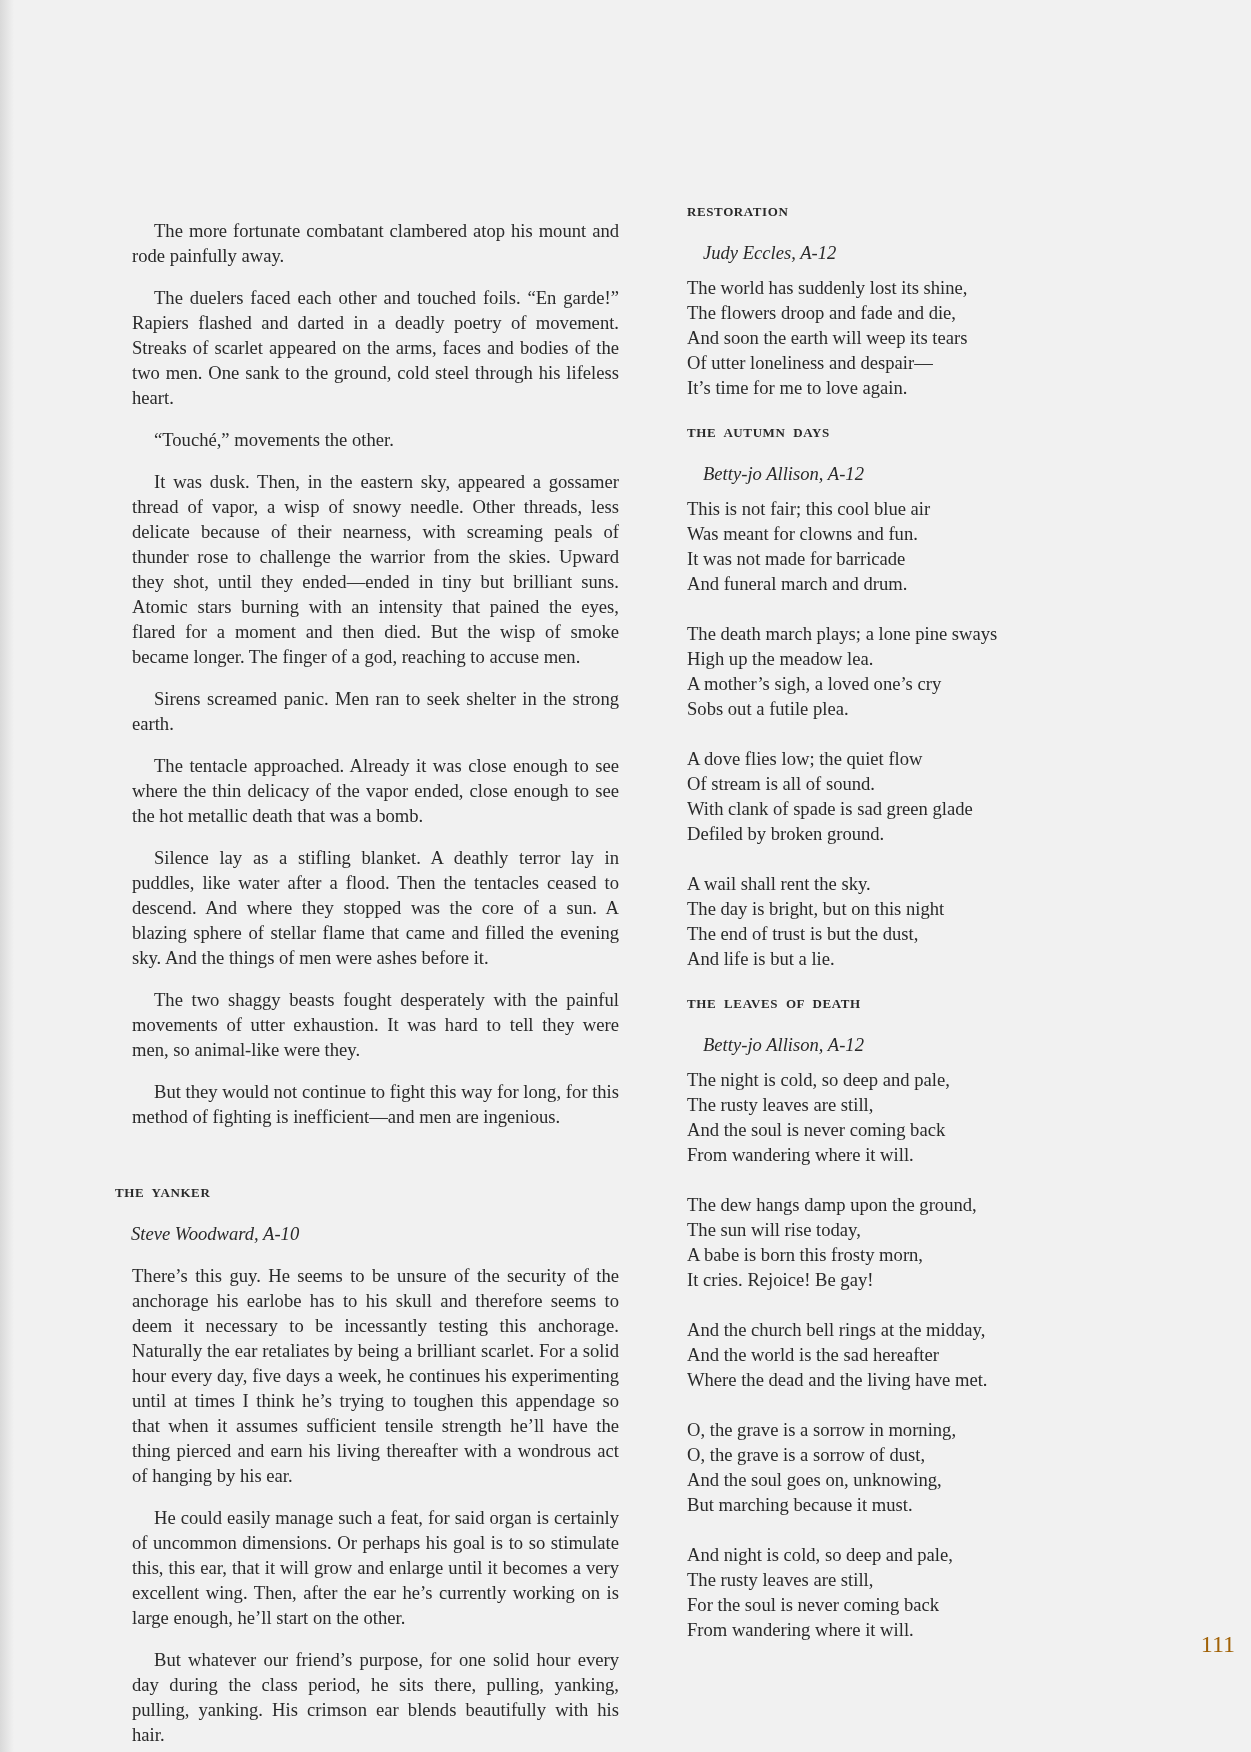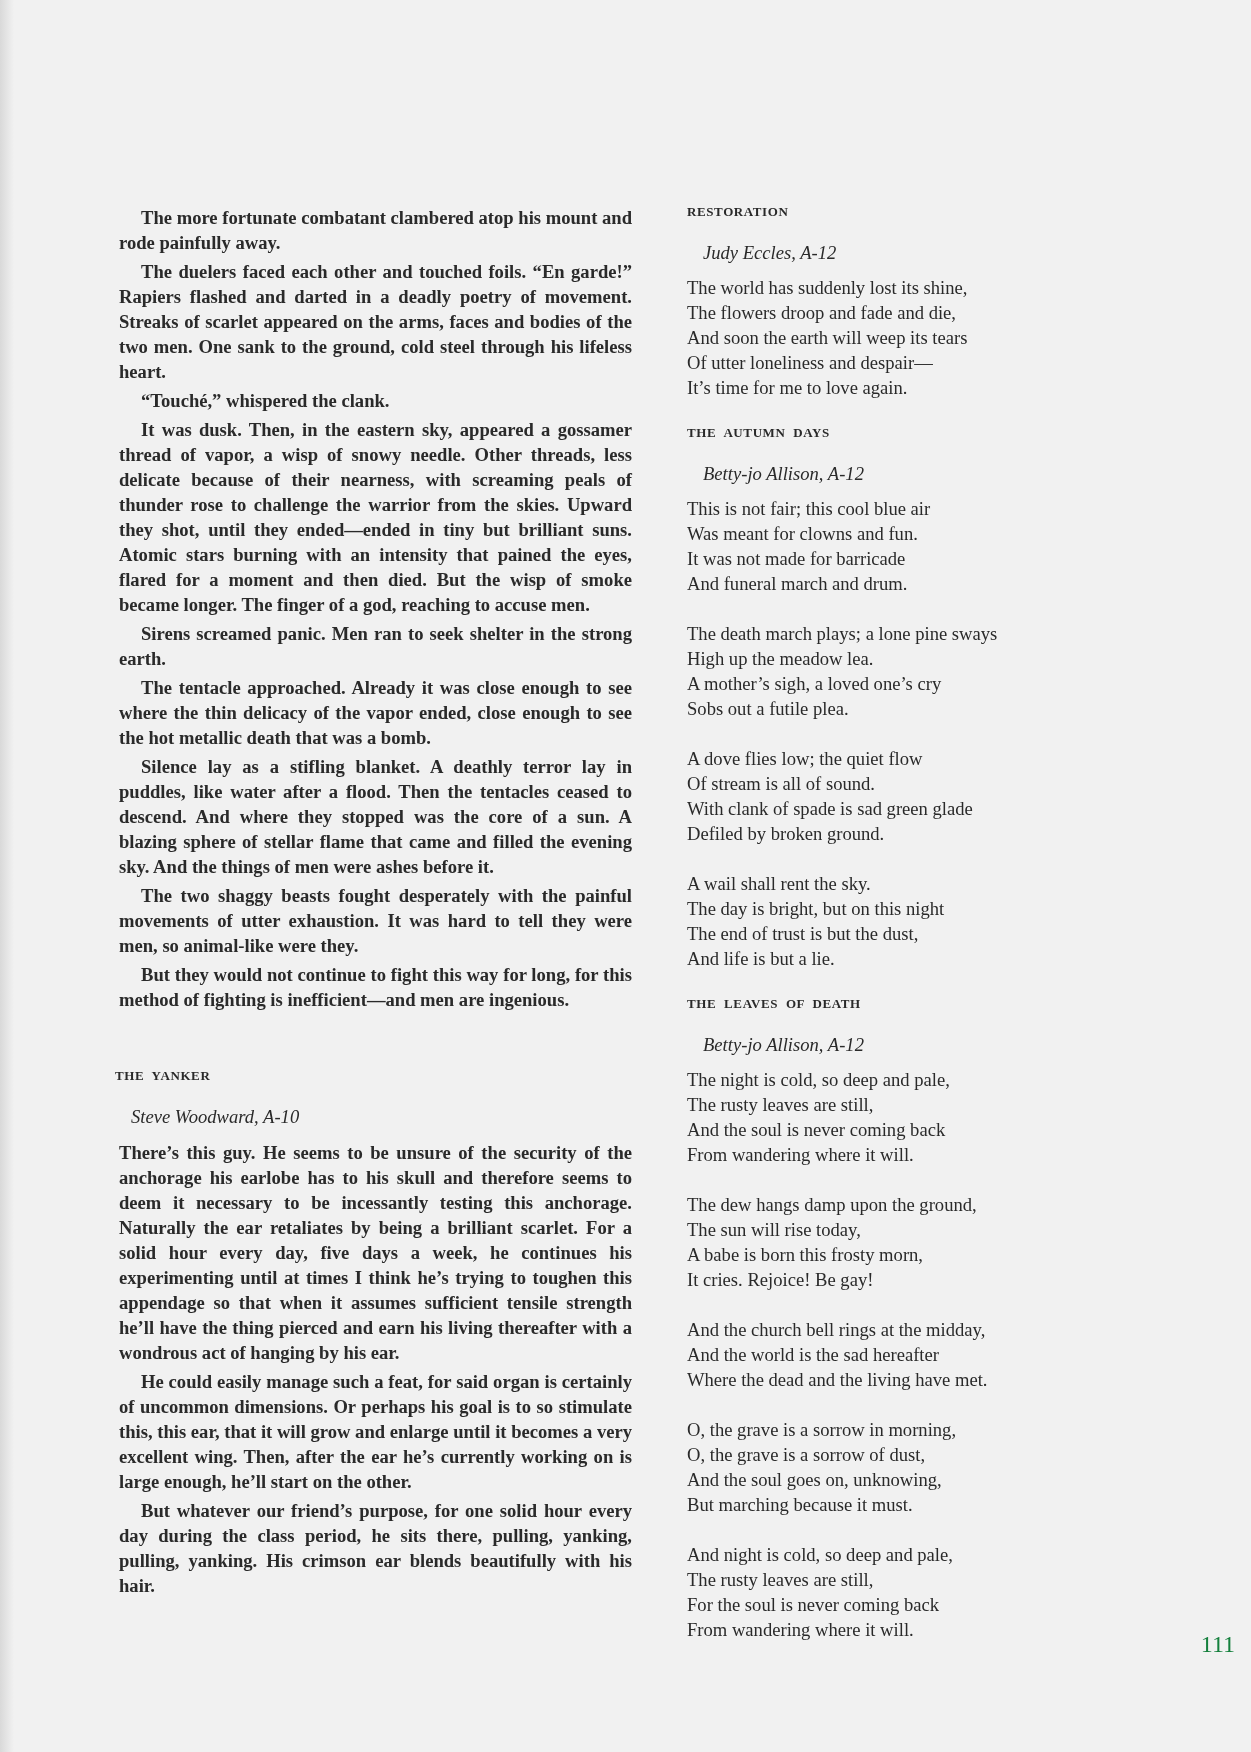--- a/index.html
+++ b/index.html
@@ -31,25 +31,24 @@
     }
     .col-right {
       position: absolute;
       left: 687px;
       top: 199px;
       width: 420px;
       font-size: 18.6px;
       line-height: 25px;
     }
     .para {
-      margin: 4px;
+      margin: 17px;
       text-align: justify;
       text-indent: 22px;
       hyphens: manual;
-      font-weight: bold;
     }
     .para.no-indent { text-indent: 0; }
     .section-title {
       margin: 0;
       font-size: 13px;
       letter-spacing: 0.6px;
       word-spacing: 4px;
       line-height: 25px;
     }
     .author {
@@ -70,33 +69,33 @@
     .stanza:last-child { margin-bottom: 0; }
     .verse-line {
       display: block;
       white-space: nowrap;
     }
     .page-number {
       position: absolute;
       right: 16px;
       top: 1631px;
       font-size: 24px;
-      color: #15803d;
+      color: #a16207;
     }
   </style>
 </head>
 <body>
 
 <div class="page-shade"></div>
 
 <div class="col-left">
   <div id="story-container">
       <p class="para">The more fortunate combatant clambered atop his mount and rode painfully away.</p>
       <p class="para">The duelers faced each other and touched foils. “En garde!” Rapiers flashed and darted in a deadly poetry of movement. Streaks of scarlet appeared on the arms, faces and bodies of the two men. One sank to the ground, cold steel through his lifeless heart.</p>
-      <p class="para">“Touché,” whispered the clank.</p>
+      <p class="para">“Touché,” movements the other.</p>
       <p class="para">It was dusk. Then, in the eastern sky, appeared a gossa­mer thread of vapor, a wisp of snowy needle. Other threads, less delicate because of their nearness, with screaming peals of thunder rose to challenge the warrior from the skies. Up­ward they shot, until they ended—ended in tiny but brilliant suns. Atomic stars burning with an intensity that pained the eyes, flared for a moment and then died. But the wisp of smoke became longer. The finger of a god, reaching to ac­cuse men.</p>
       <p class="para">Sirens screamed panic. Men ran to seek shelter in the strong earth.</p>
       <p class="para">The tentacle approached. Already it was close enough to see where the thin delicacy of the vapor ended, close enough to see the hot metallic death that was a bomb.</p>
       <p class="para">Silence lay as a stifling blanket. A deathly terror lay in puddles, like water after a flood. Then the tentacles ceased to descend. And where they stopped was the core of a sun. A blazing sphere of stellar flame that came and filled the eve­ning sky. And the things of men were ashes before it.</p>
       <p class="para">The two shaggy beasts fought desperately with the pain­ful movements of utter exhaustion. It was hard to tell they were men, so animal-like were they.</p>
       <p class="para">But they would not continue to fight this way for long, for this method of fighting is inefficient—and men are in­genious.</p>
     </div>
 
   <div class="yanker-block">
     <h2 class="section-title">THE YANKER</h2>

